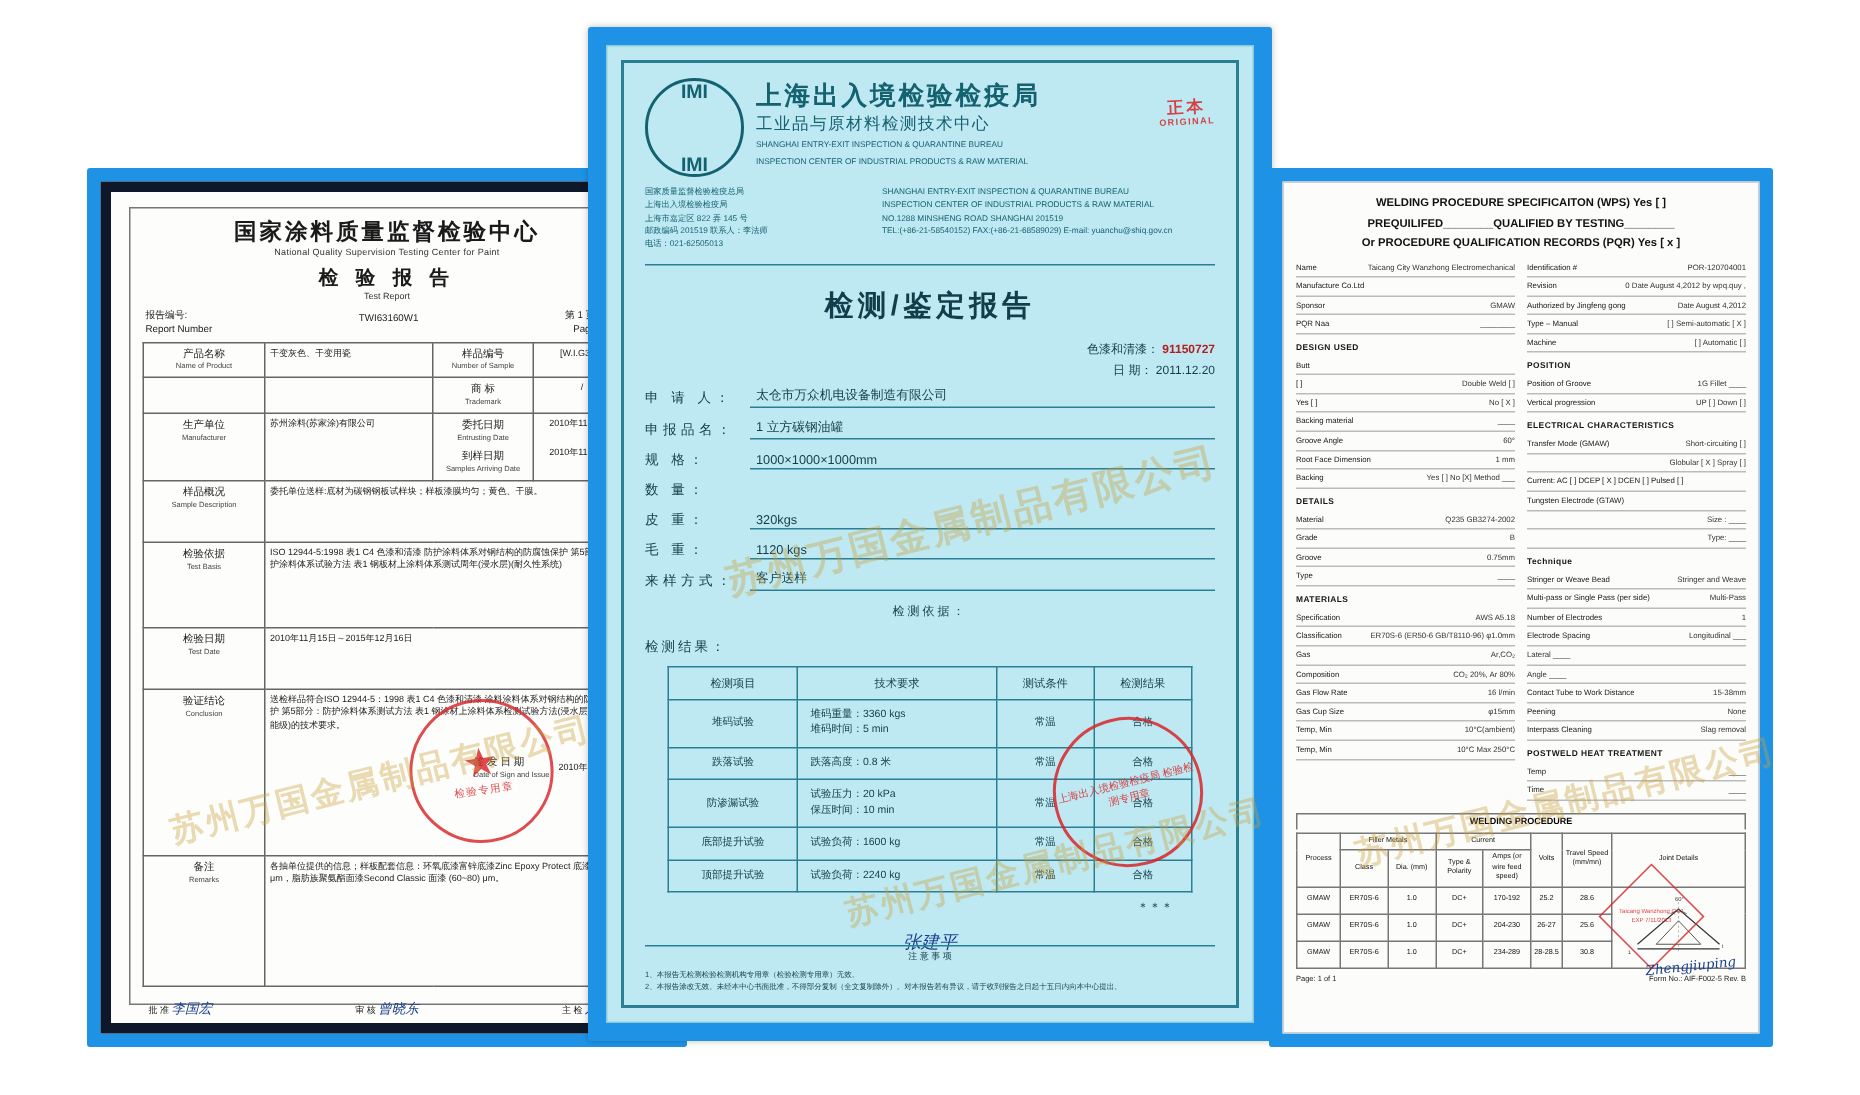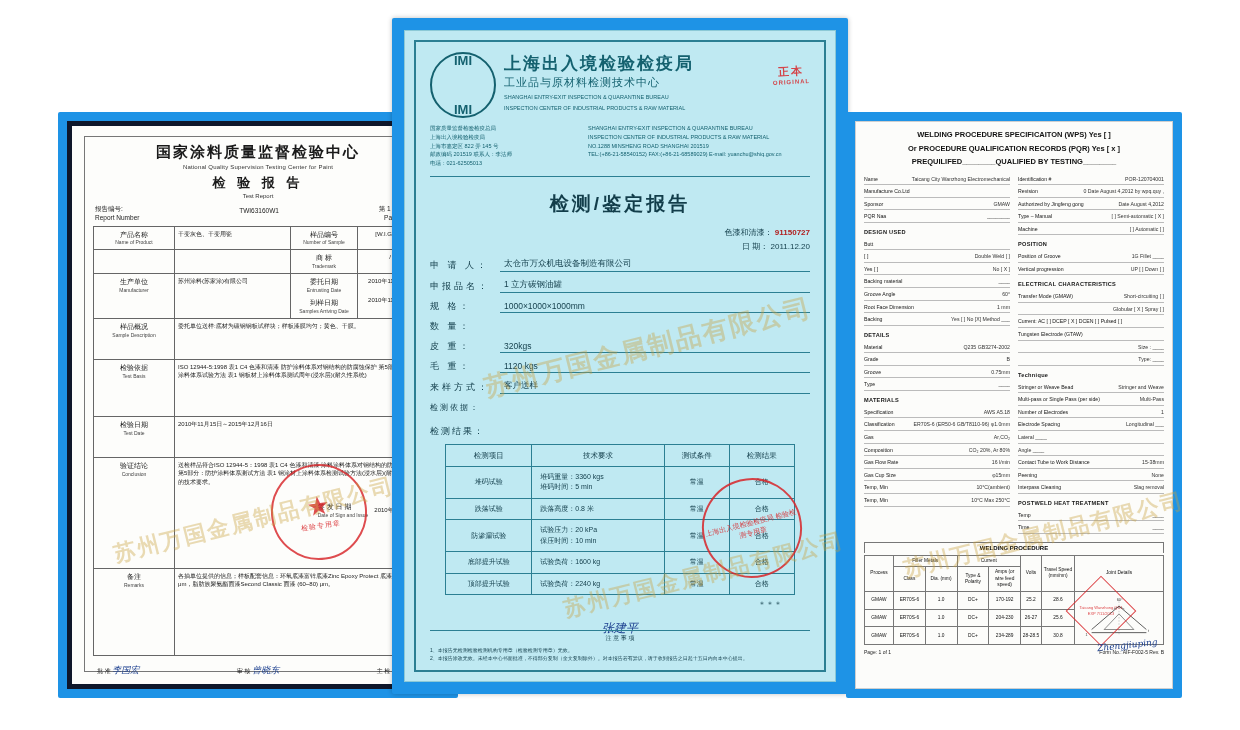--- a/index.html
+++ b/index.html
@@ -38,21 +38,21 @@
   #cert-left {
     left: 58px;
     top: 112px;
     width: 400px;
     height: 586px;
     background: #1e93e6;
   }
   #cert-left .paper {
     inset: 9px;
     background: #fdfdfb;
-    border: 5px solid #0f172a;
+    border: 7px solid #0f172a;
   }
   .l-inner {
     position: absolute;
     inset: 10px 12px 12px 12px;
     border: 1px solid #777;
     padding: 6px 8px;
     box-sizing: border-box;
   }
   .l-title {
     text-align: center;
@@ -283,20 +283,21 @@
     border-bottom: 1px solid #2b7f93;
     padding-left: 4px;
     padding-bottom: 1px;
     font-size: 8.5px;
   }
   .m-basis {
     font-size: 8px;
     color: #123d4a;
     line-height: 1.7;
     margin-top: 4px;
+    text-align: center;
   }
   .m-basis .k {
     letter-spacing: 2px;
   }
   .m-basis ol {
     margin: 2px 0 0 0;
     padding-left: 74px;
     list-style: none;
   }
   .m-basis li {
@@ -793,22 +794,22 @@
 
       </div>
     </div>
   </div>
 
   <div class="cert" id="cert-right">
     <div class="paper">
 
       <div class="r-head">
         <div>WELDING PROCEDURE SPECIFICAITON (WPS)   Yes [  ]</div>
+        <div>PREQUILIFED________QUALIFIED BY TESTING________</div>
         <div>Or PROCEDURE QUALIFICATION RECORDS (PQR)    Yes [ x ]</div>
-        <div>PREQUILIFED________QUALIFIED BY TESTING________</div>
       </div>
 
       <div class="r-cols">
         <div class="col">
           <div class="r-line">
               <span>Name</span>
               <span class="v">Taicang City  Wanzhong  Electromechanical</span>
             </div>
           <div class="r-line">
               <span>Manufacture Co.Ltd</span>

